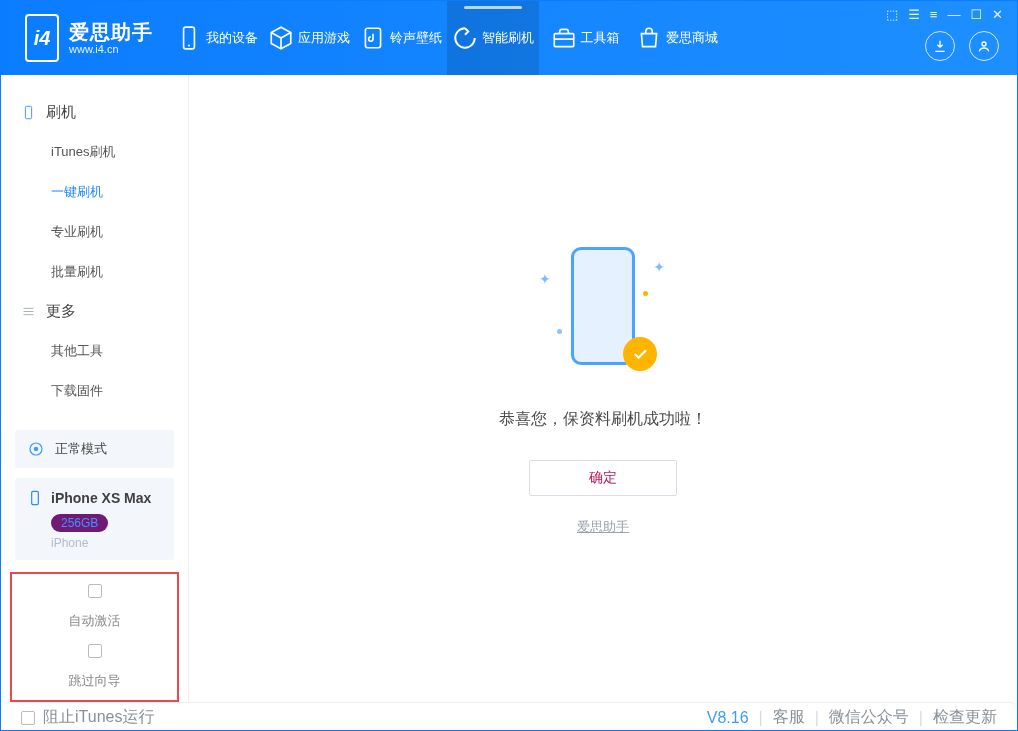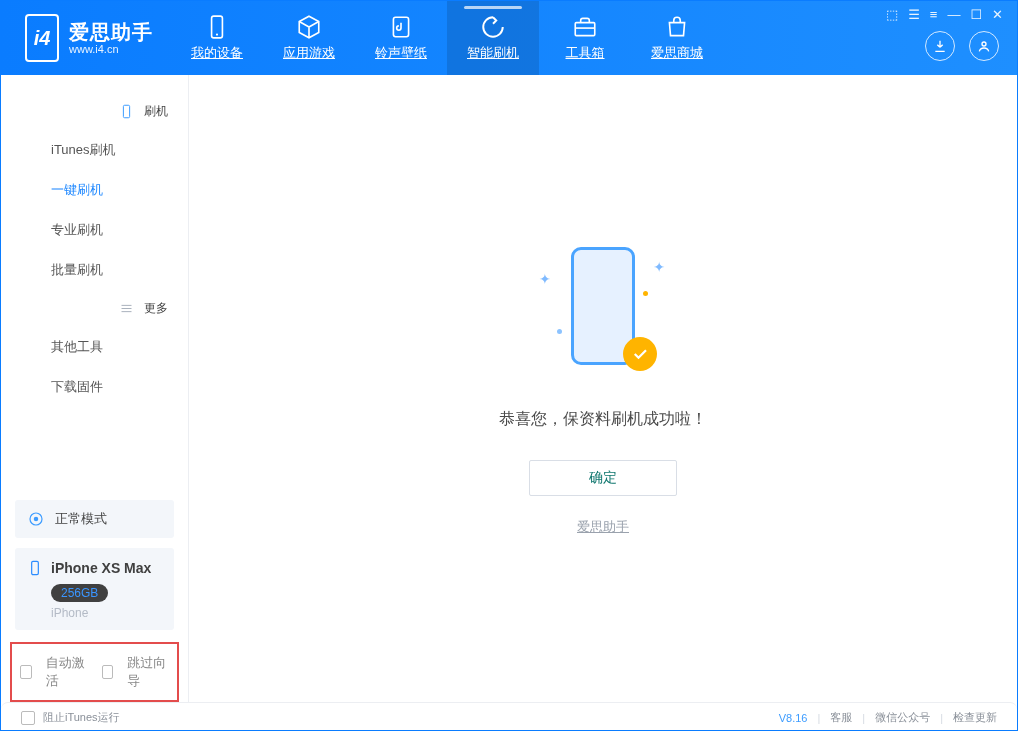--- a/index.html
+++ b/index.html
@@ -7,69 +7,69 @@
 
     
     .header { height: 74px; background: linear-gradient(90deg, #0a7cff 0%, #1e8fff 100%); display: flex; align-items: stretch; color: #fff; position: relative; }
     .logo-section { display: flex; align-items: center; padding: 0 18px 0 24px; }
     .logo-icon { width: 34px; height: 48px; border: 2px solid #fff; border-radius: 4px; display: flex; align-items: center; justify-content: center; font-weight: bold; font-style: italic; font-size: 20px; margin-right: 10px; }
     .logo-text { display: flex; flex-direction: column; line-height: 1.1; }
     .logo-title { font-size: 20px; font-weight: bold; letter-spacing: 1px; }
     .logo-sub { font-size: 11px; opacity: 0.9; }
 
     .nav-tabs { display: flex; }
-    .nav-tab { width: 92px; display: flex; flex-direction: column; align-items: center; justify-content: center; cursor: pointer; color: #fff; font-size: 13px; gap: 4px; position: relative; text-decoration: underline; }
+    .nav-tab { width: 92px; display: flex; align-items: center; justify-content: center; cursor: pointer; color: #fff; font-size: 13px; gap: 4px; position: relative; }
     .nav-tab.active { background: rgba(0,0,0,0.12); }
     .nav-tab svg { width: 26px; height: 26px; }
     .nav-tab.active::before { content: ""; position: absolute; top: 5px; left: 50%; transform: translateX(-50%); width: 58px; height: 3px; background: rgba(255,255,255,0.7); border-radius: 2px; }
 
     .header-right { margin-left: auto; display: flex; align-items: center; gap: 14px; padding-right: 18px; }
     .top-min-icons { position: absolute; top: 6px; right: 14px; display: flex; gap: 10px; font-size: 13px; opacity: 0.9; }
     .top-min-icons span { cursor: pointer; }
     .circle-btn { width: 30px; height: 30px; border: 1.5px solid rgba(255,255,255,0.8); border-radius: 50%; display: flex; align-items: center; justify-content: center; cursor: pointer; margin-top: 16px; }
     .circle-btn svg { width: 16px; height: 16px; stroke: #fff; fill: none; }
 
     
     .body { display: flex; height: calc(731px - 74px - 30px); }
     .sidebar { width: 188px; border-right: 1px solid #eceef2; padding-top: 18px; display: flex; flex-direction: column; }
-    .side-section-head { display: flex; align-items: center; gap: 10px; padding: 10px 20px; font-size: 12px; color: #444; justify-content: flex-end; }
+    .side-section-head { display: flex; align-items: center; gap: 10px; padding: 10px 20px; font-size: 15px; color: #444; }
     .side-section-head svg { width: 15px; height: 15px; }
     .side-item { padding: 11px 20px 11px 50px; font-size: 13px; color: #555; cursor: pointer; }
     .side-item.active { color: #1d87ff; }
 
     .side-bottom { margin-top: auto; padding: 10px 14px 0; }
     .mode-card { background: #f3f6fa; border-radius: 3px; padding: 10px 12px; display: flex; align-items: center; gap: 10px; font-size: 13px; color: #444; margin-bottom: 10px; }
     .mode-card svg { width: 18px; height: 18px; }
     .device-card { background: #f3f6fa; border-radius: 3px; padding: 12px 12px 10px; }
     .device-row { display: flex; align-items: center; gap: 8px; font-size: 14px; font-weight: bold; color: #404040; }
     .device-row svg { width: 16px; height: 16px; }
-    .storage-pill { display: inline-block; margin: 8px 0 4px 24px; background: #404040; color: #3a95ff; border-radius: 10px; padding: 2px 10px; font-size: 12px; }
+    .storage-pill { display: inline-block; margin: 8px 0 4px 24px; background: #701a75; color: #3a95ff; border-radius: 10px; padding: 2px 10px; font-size: 12px; }
     .device-type { margin-left: 24px; font-size: 12px; color: #b4bbc6; }
 
-    .activation-row { border: 2px solid #e34c4c; margin: 12px 9px 0; padding: 10px 8px; display: flex; gap: 14px; align-items: center; font-size: 13px; color: #888; }
+    .activation-row { border: 2px solid #e34c4c; margin: 12px 9px 0; padding: 10px 8px; display: flex; gap: 14px; align-items: center; font-size: 13px; color: #888; flex-direction: column; }
     .chk { width: 14px; height: 14px; border: 1px solid #bbb; border-radius: 2px; display: inline-block; }
 
     
     .main { flex: 1; display: flex; flex-direction: column; align-items: center; justify-content: center; }
     .phone-illust { width: 120px; height: 140px; position: relative; margin-bottom: 28px; }
     .phone-illust .phone-body { position: absolute; left: 28px; top: 6px; width: 64px; height: 118px; border: 3px solid #4aa4ff; border-radius: 10px; background: #e6f1ff; }
     .phone-illust .check { position: absolute; right: 6px; bottom: 10px; width: 34px; height: 34px; background: #ffb400; border-radius: 50%; display: flex; align-items: center; justify-content: center; }
     .phone-illust .check svg { width: 18px; height: 18px; stroke: #fff; stroke-width: 3; fill: none; }
     .phone-illust .spark { position: absolute; font-size: 14px; color: #7fbaff; }
     .phone-illust .s1 { left: -4px; top: 30px; }
     .phone-illust .s2 { right: -2px; top: 18px; }
     .phone-illust .d1 { position: absolute; left: 100px; top: 50px; width: 5px; height: 5px; background: #ffb400; border-radius: 50%; }
     .phone-illust .d2 { position: absolute; left: 14px; top: 88px; width: 5px; height: 5px; background: #8cc3ff; border-radius: 50%; }
 
     .success-msg { font-size: 16px; color: #4a4a4a; margin-bottom: 30px; }
-    .ok-btn { width: 148px; height: 36px; border: 1px solid #d9dee6; background: #fff; font-size: 14px; color: #0f766e; cursor: pointer; border-radius: 2px; }
+    .ok-btn { width: 148px; height: 36px; border: 1px solid #d9dee6; background: #fff; font-size: 14px; color: #be185d; cursor: pointer; border-radius: 2px; }
     .log-link { margin-top: 22px; font-size: 13px; color: #9aa2ad; text-decoration: underline; cursor: pointer; }
 
     
-    .footer { height: 30px; border-top: 1px solid #eceef2; display: flex; align-items: center; padding: 0 20px; font-size: 11px; color: #8a9099; border-radius: 7px; }
+    .footer { height: 30px; border-top: 1px solid #eceef2; display: flex; align-items: center; padding: 0 20px; font-size: 16px; color: #8a9099; border-radius: 7px; }
     .footer .right { margin-left: auto; display: flex; align-items: center; gap: 10px; }
     .footer .sep { color: #d6dbe2; }
     .footer .ver { color: #3d9cff; }
   </style>
 </head>
 <body>
 
 <div class="header">
   <div class="top-min-icons">
     <span>⬚</span>

